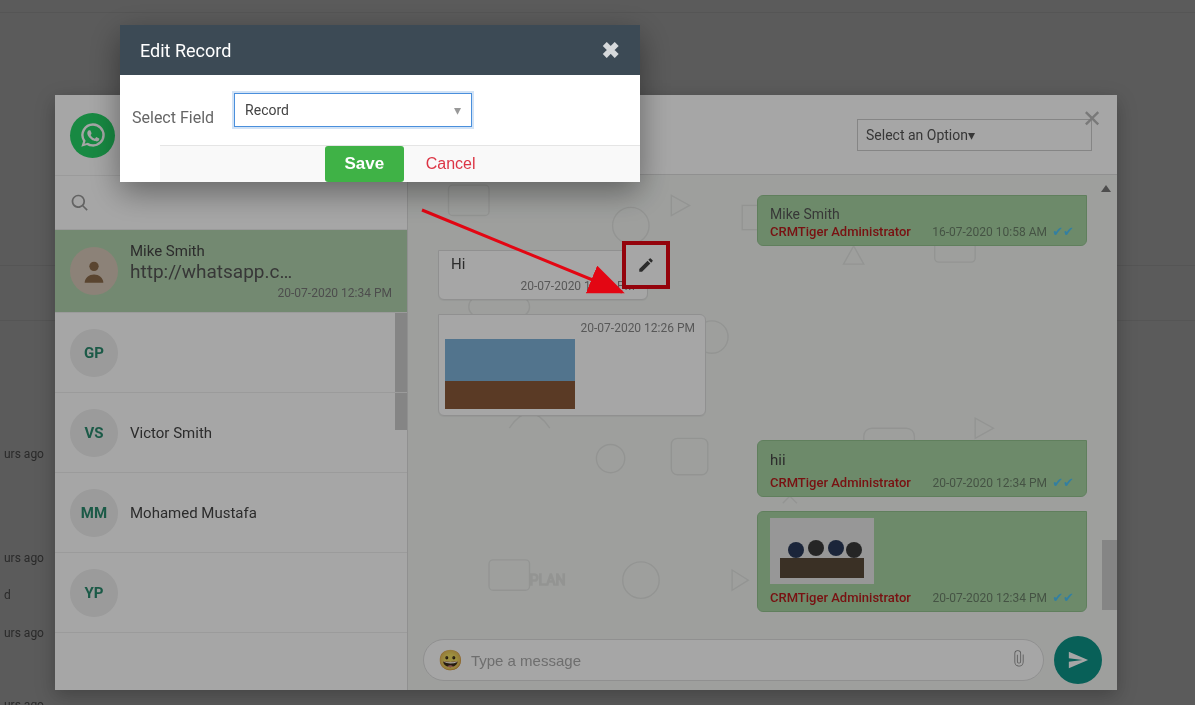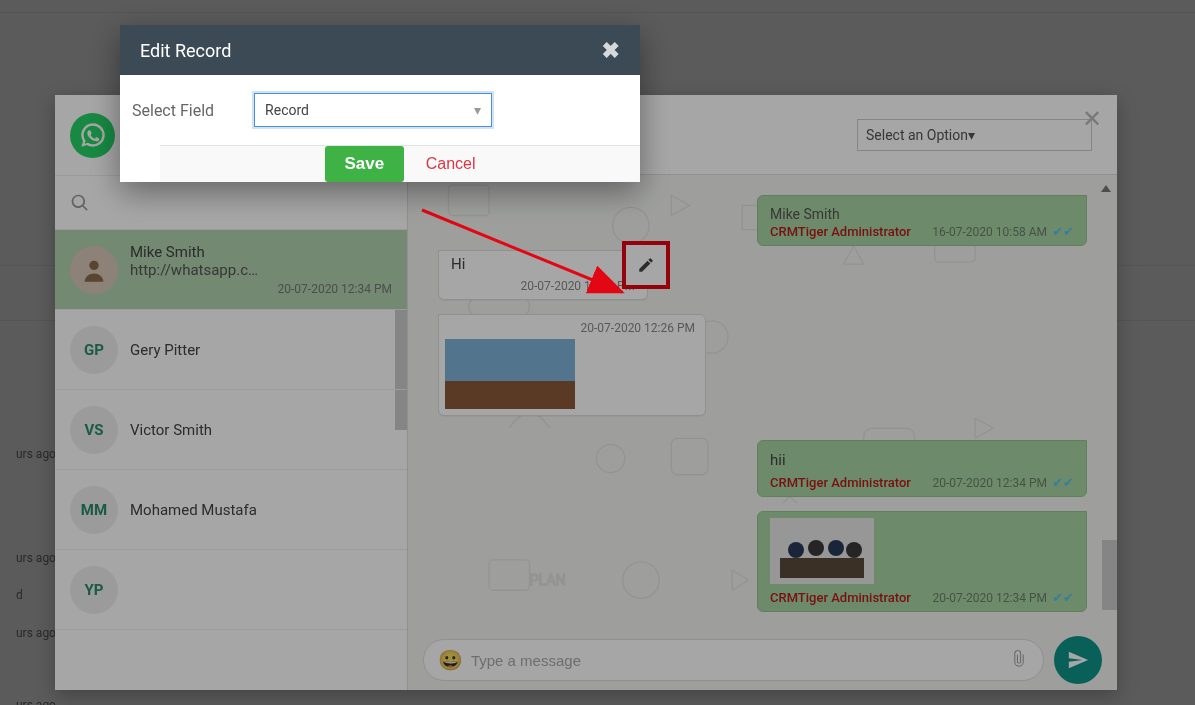--- a/index.html
+++ b/index.html
@@ -18,21 +18,21 @@
     }
     
     .bg-row {
       position: absolute;
       height: 1px;
       background: #eee;
       left: 0; right: 0;
     }
     .left-fragment {
       position: absolute;
-      left: 16px;
+      left: 4px;
       width: 55px;
       color: #777;
       font-size: 12px;
     }
     
     .overlay {
       position: absolute;
       inset: 0;
       background: rgba(0,0,0,0.45);
       z-index: 10;
@@ -129,21 +129,21 @@
     .contact-info {
       margin-left: 12px;
       flex: 1;
       overflow: hidden;
     }
     .contact-name {
       font-size: 15px;
       color: #444;
     }
     .contact-sub {
-      font-size: 15px;
+      font-size: 19px;
       color: #555;
       white-space: nowrap;
       overflow: hidden;
       text-overflow: ellipsis;
     }
     .contact-time {
       font-size: 12px;
       color: #777;
       text-align: right;
       margin-top: 3px;
@@ -385,22 +385,22 @@
     }
     .modal-close {
       font-size: 22px;
       font-weight: bold;
       color: #d6d9db;
       cursor: pointer;
     }
     .modal-body {
       padding: 18px 12px;
       display: flex;
-      align-items: center;
-      gap: 40px;
+      align-items: flex-end;
+      gap: 20px;
     }
     .modal-label {
       color: #666;
       font-size: 16px;
     }
     .modal-select {
       width: 238px;
       height: 34px;
       border: 1px solid #4a8fdc;
       box-shadow: 0 0 0 2px rgba(74,143,220,0.25);
@@ -487,23 +487,20 @@
         </div>
         <div class="contact-info">
           <div class="contact-name">Mike Smith</div>
           <div class="contact-sub">http://whatsapp.c…</div>
           <div class="contact-time">20-07-2020 12:34 PM</div>
         </div>
       </div>
 
       <div class="contact-item">
         <div class="contact-avatar">GP</div>
-        <div class="contact-info">
-          <div class="contact-name">Gery Pitter</div>
-        </div>
       </div>
 
       <div class="contact-item">
         <div class="contact-avatar">VS</div>
         <div class="contact-info">
           <div class="contact-name">Victor Smith</div>
         </div>
       </div>
 
       <div class="contact-item">

